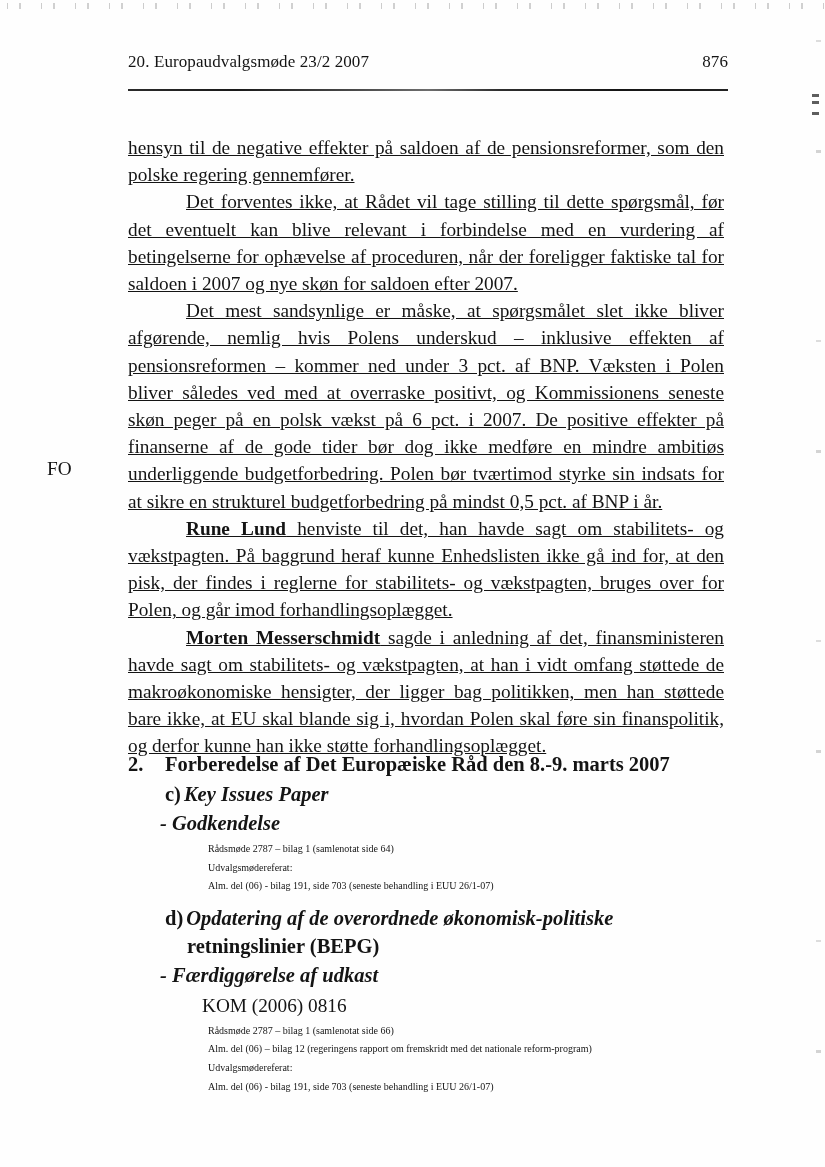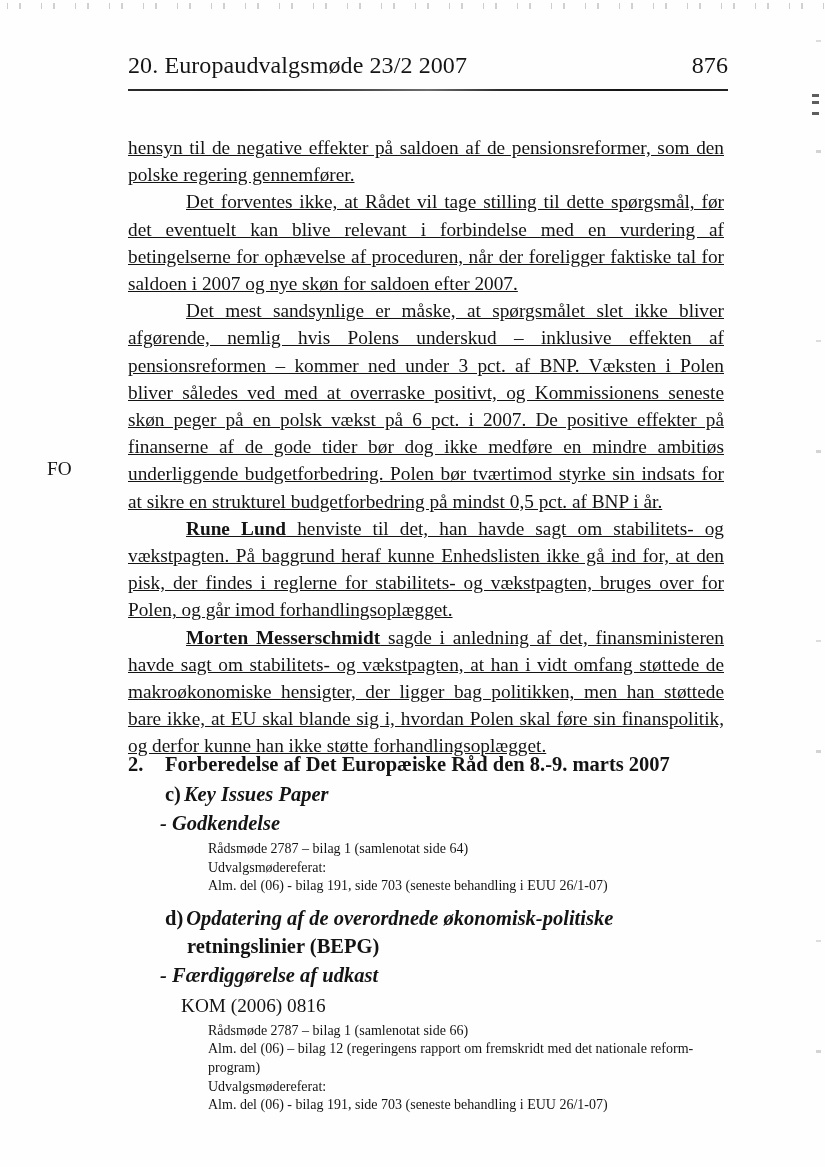--- a/index.html
+++ b/index.html
@@ -54,21 +54,21 @@
 
   
   .header {
     position: absolute;
     left: 128px;
     top: 52px;
     width: 600px;
     display: flex;
     justify-content: space-between;
     align-items: center;
-    font-size: 24px;
+    font-size: 17px;
     letter-spacing: 0.1px;
     gap: 48px;
   }
   .header-title { white-space: nowrap; }
   .header-page { white-space: nowrap; margin-left: 29px; }
 
   .header-rule {
     position: absolute;
     left: 128px;
     top: 89px;
@@ -152,29 +152,29 @@
   .dash-head {
     margin-left: 32px;
     font-weight: bold;
     font-style: italic;
     font-size: 20.5px;
     line-height: 28px;
     margin-top: 1px;
   }
 
   .kom-line {
-    margin-left: 53px;
+    margin-left: 74px;
     font-size: 19.3px;
     line-height: 26px;
     margin-top: 4px;
   }
 
   .refs {
     margin-left: 80px;
-    font-size: 14px;
+    font-size: 10px;
     line-height: 18.6px;
     margin-top: 3px;
   }
   .refs div { white-space: normal; }
   .ref-wrap { max-width: 530px; }
 
   .gap-8 { height: 8px; }
 </style>
 </head>
 <body>

